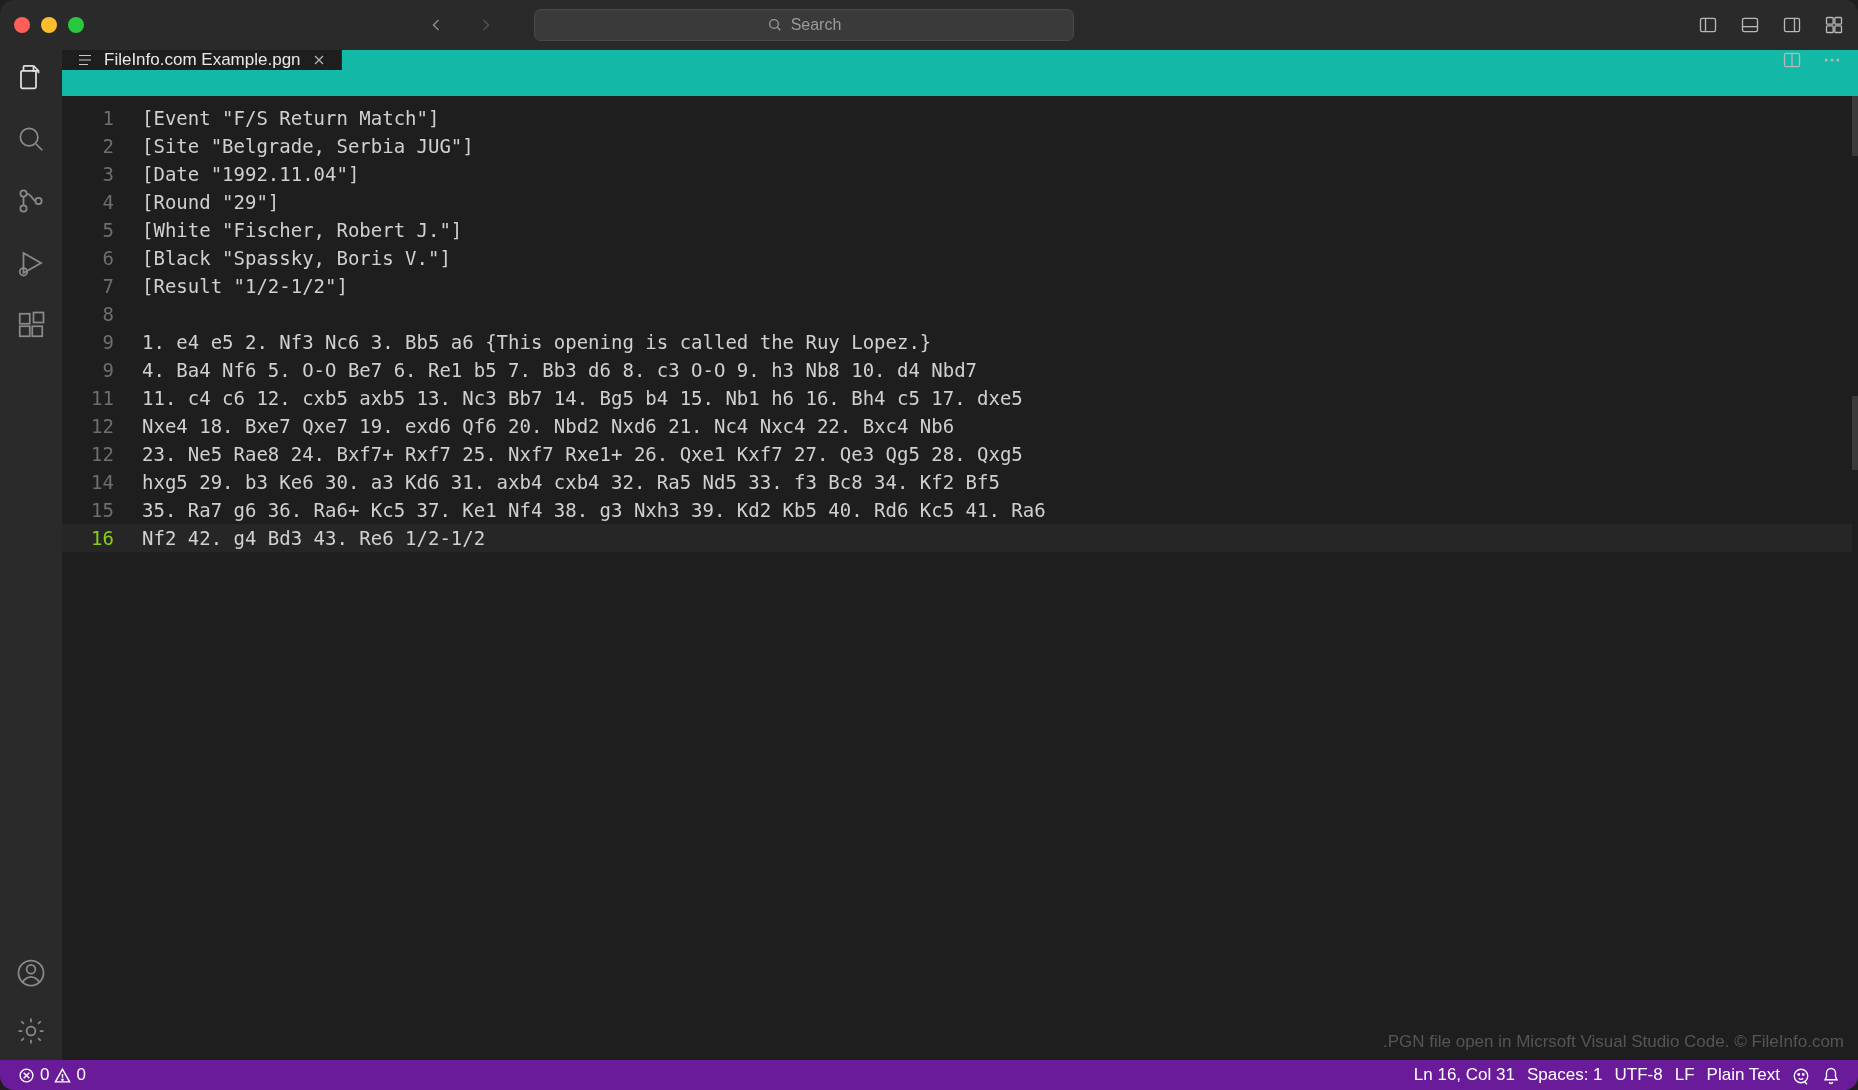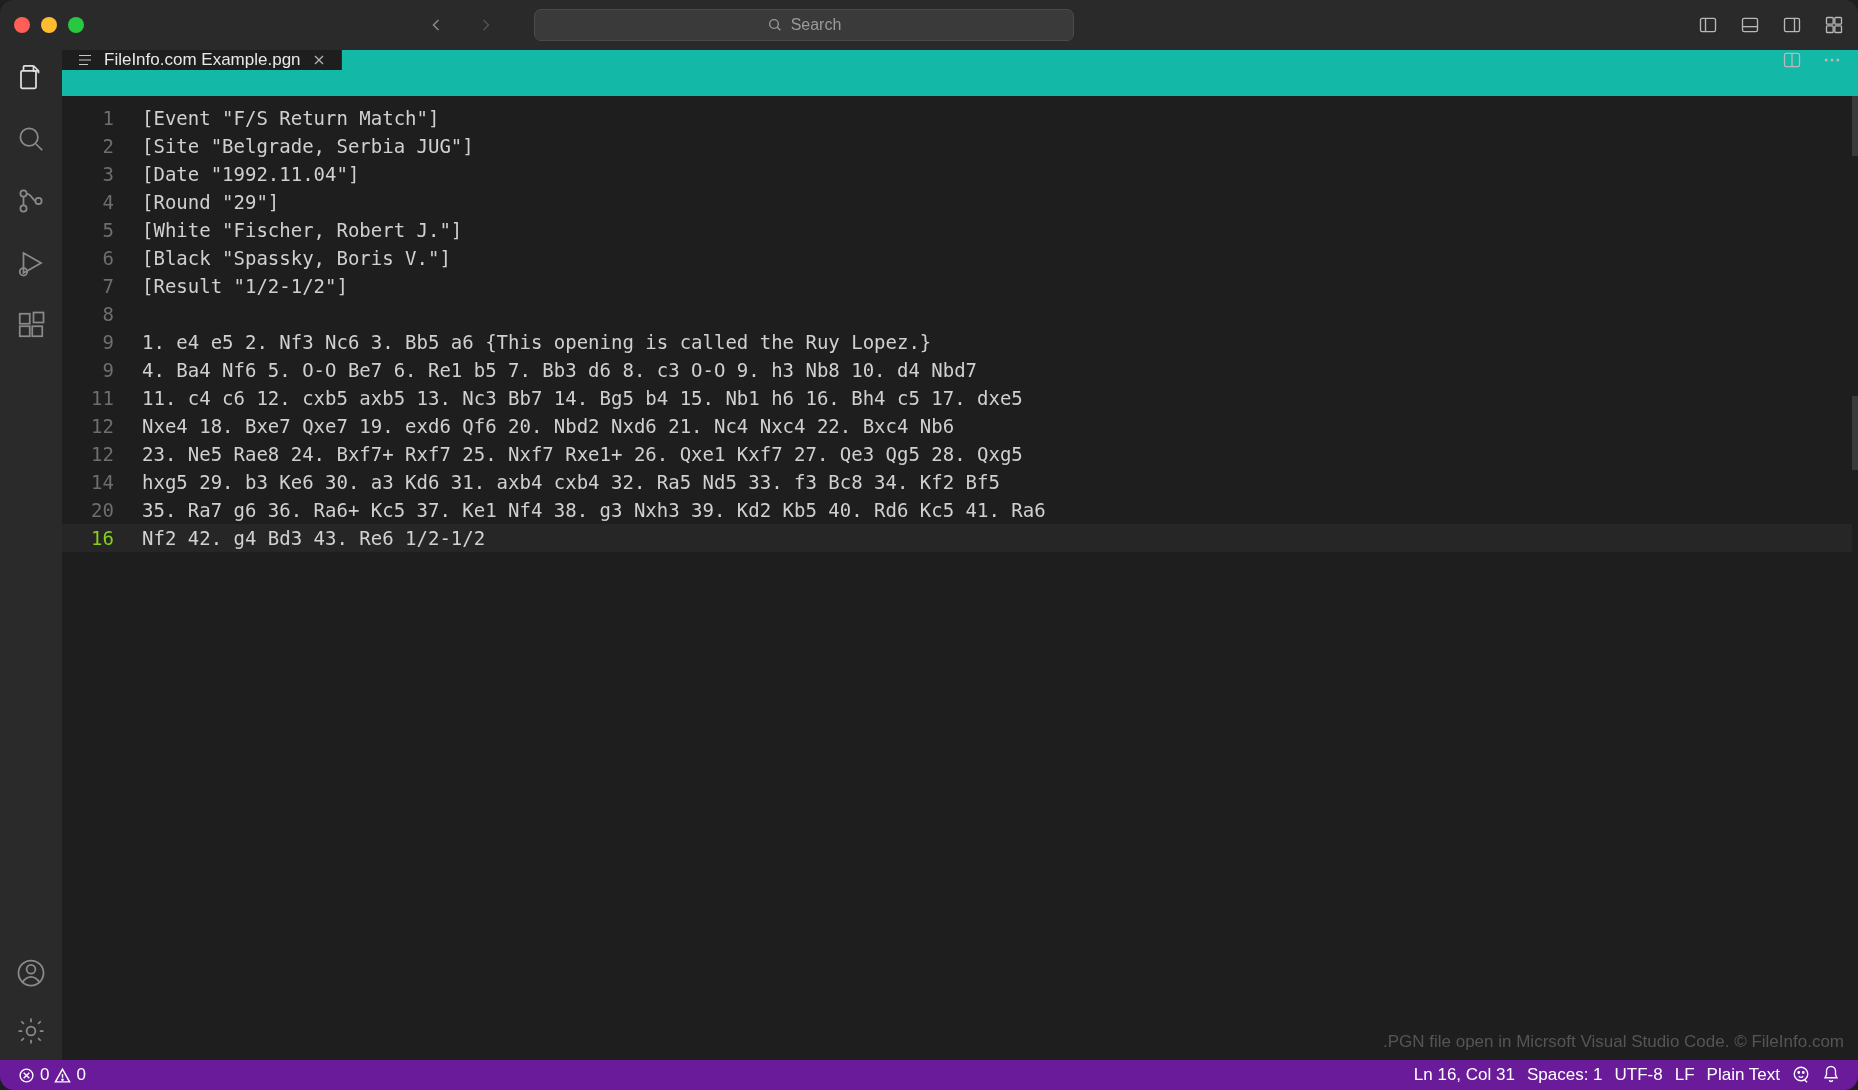--- a/index.html
+++ b/index.html
@@ -145,21 +145,21 @@
     background: #6a1b9a;
     color: #ffffff;
     display: flex;
     align-items: center;
     font-size: 17px;
     padding: 0 12px;
     gap: 8px;
     flex-shrink:0;
   }
   .statusbar .sb-item { display: flex; align-items: center; gap: 5px; padding: 0 6px; height:100%; cursor:pointer;}
-  .statusbar .sb-right { margin-left: auto; display: flex; align-items:flex-start;}
+  .statusbar .sb-right { margin-left: auto; display: flex; align-items:flex-end;}
   svg { display:block; }
 </style>
 </head>
 <body>
 
 <div class="window">
 
   <div class="titlebar">
     <div class="traffic-lights">
       <div class="traffic-light tl-close"></div>
@@ -312,21 +312,21 @@
             <div>5</div>
             <div>6</div>
             <div>7</div>
             <div>8</div>
             <div>9</div>
             <div>9</div>
             <div>11</div>
             <div>12</div>
             <div>12</div>
             <div>14</div>
-            <div>20</div>
+            <div>15</div>
             <div class="active-ln">16</div>
           </div>
         <div class="code-lines" id="code"><div>[Event "F/S Return Match"]</div><div>[Site "Belgrade, Serbia JUG"]</div><div>[Date "1992.11.04"]</div><div>[Round "29"]</div><div>[White "Fischer, Robert J."]</div><div>[Black "Spassky, Boris V."]</div><div>[Result "1/2-1/2"]</div><div></div><div>1. e4 e5 2. Nf3 Nc6 3. Bb5 a6 {This opening is called the Ruy Lopez.}</div><div>4. Ba4 Nf6 5. O-O Be7 6. Re1 b5 7. Bb3 d6 8. c3 O-O 9. h3 Nb8 10. d4 Nbd7</div><div>11. c4 c6 12. cxb5 axb5 13. Nc3 Bb7 14. Bg5 b4 15. Nb1 h6 16. Bh4 c5 17. dxe5</div><div>Nxe4 18. Bxe7 Qxe7 19. exd6 Qf6 20. Nbd2 Nxd6 21. Nc4 Nxc4 22. Bxc4 Nb6</div><div>23. Ne5 Rae8 24. Bxf7+ Rxf7 25. Nxf7 Rxe1+ 26. Qxe1 Kxf7 27. Qe3 Qg5 28. Qxg5</div><div>hxg5 29. b3 Ke6 30. a3 Kd6 31. axb4 cxb4 32. Ra5 Nd5 33. f3 Bc8 34. Kf2 Bf5</div><div>35. Ra7 g6 36. Ra6+ Kc5 37. Ke1 Nf4 38. g3 Nxh3 39. Kd2 Kb5 40. Rd6 Kc5 41. Ra6</div><div>Nf2 42. g4 Bd3 43. Re6 1/2-1/2</div></div>
         <div class="minimap-hint"></div>
         <div class="minimap-hint2"></div>
         <div class="watermark">.PGN file open in Micrsoft Visual Studio Code. © FileInfo.com</div>
       </div>
     </div>
   </div>
 

